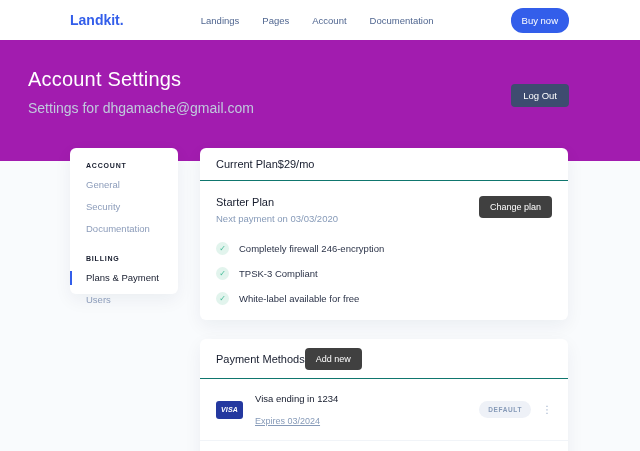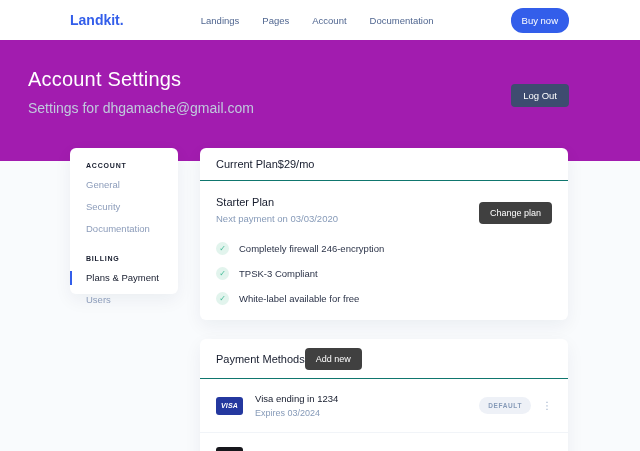--- a/index.html
+++ b/index.html
@@ -72,21 +72,21 @@
   
   .main-col { flex:1; display:flex; flex-direction:column; gap:19px; }
   .card-header {
     display:flex; align-items:center; justify-content:flex-start;
     padding:0 16px; min-height:33px;
     border-bottom:1px solid #0f766e;
   }
   .card-header .card-title { font-size:11px; color:#161c2d; }
   .card-header .price { font-size:11px; color:#161c2d; }
   .card-body { padding:15px 16px 13px; }
-  .plan-row { display:flex; align-items:flex-end; justify-content:space-between; }
+  .plan-row { display:flex; align-items:flex-start; justify-content:space-between; }
   .plan-name { font-size:11px; color:#161c2d; font-weight:400; }
   .plan-sub { font-size:9.5px; color:#869ab8; margin-top:5px; }
   .btn-sm { background:#404040; color:#fff; border-radius:4px; font-size:9px; padding:6px 11px; }
   .features { list-style:none; margin-top:18px; }
   .features li { display:flex; align-items:center; gap:10px; margin-bottom:12px; }
   .features li:last-child { margin-bottom:2px; }
   .check-badge {
     width:13px; height:13px; border-radius:50%; flex:none;
     background:#e2f4ed; color:#42ba96;
     font-size:8px; line-height:13px; text-align:center;
@@ -100,21 +100,21 @@
   }
   .pm-row + .pm-row { border-top:1px solid #f1f4f8; }
   .cc-logo {
     width:27px; height:18px; border-radius:3px; flex:none;
     display:flex; align-items:center; justify-content:center;
   }
   .visa-logo { background:#24389f; color:#fff; font-size:7px; font-weight:bold; font-style:italic; letter-spacing:.2px; }
   .mc-logo { background:#17171c; position:relative; }
   .pm-text { margin-left:12px; }
   .pm-title { font-size:9.5px; color:#161c2d; }
-  .pm-sub { font-size:9px; color:#869ab8; margin-top:4px; }
+  .pm-sub { font-size:9px; color:#869ab8; margin-top:12px;text-decoration:underline; }
   .badge {
     margin-left:auto;
     background:#eef1f7; color:#869ab8;
     font-size:6.5px; font-weight:bold; letter-spacing:.6px;
     padding:5px 9px; border-radius:9px;
   }
   .kebab { margin-left:11px; color:#9fb1cb; font-size:10px; cursor:pointer; line-height:10px; }
 </style>
 </head>
 <body>

